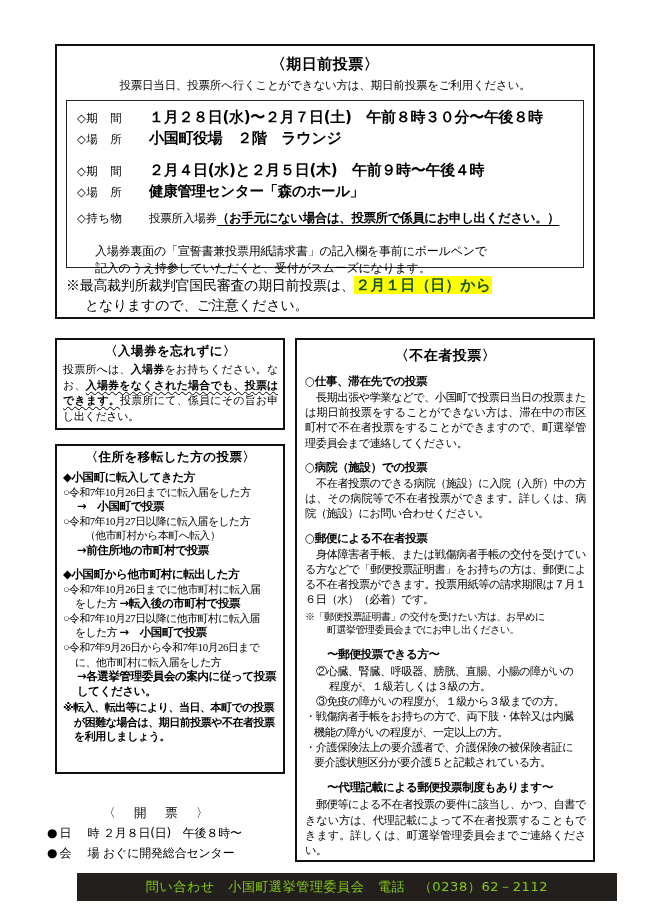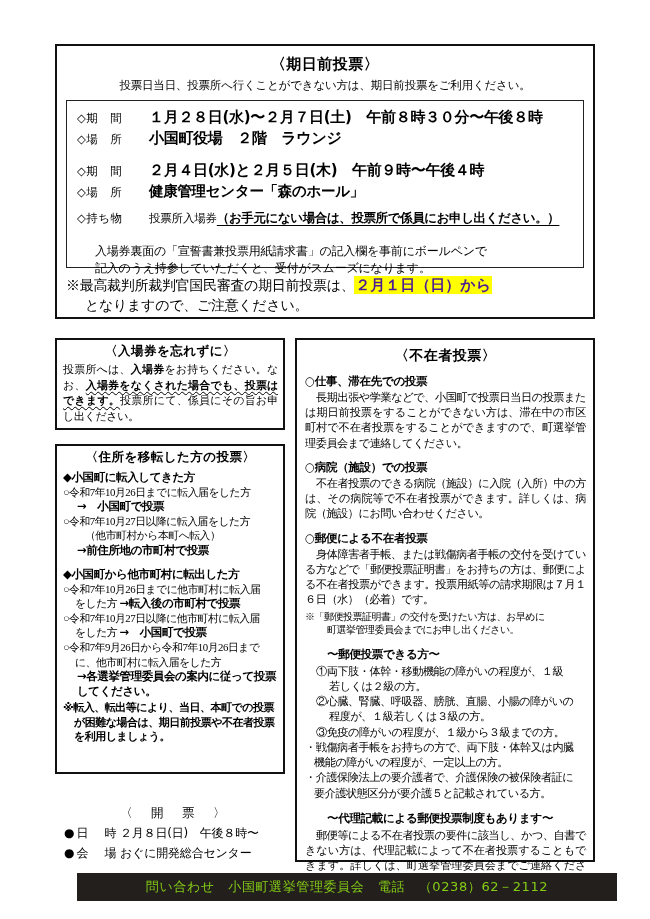--- a/index.html
+++ b/index.html
@@ -182,21 +182,21 @@
     font-size: 11px;
     line-height: 1.34;
     letter-spacing: -0.5px;
     margin-top: 2px;
   }
   .note-kome .ind { padding-left: 11px; display: inline-block; }
 
   
   #sec-count {
     position: absolute;
-    left: 64px; top: 805px;
+    left: 47px; top: 805px;
     width: 240px;
   }
   #count-title {
     font-family: "DejaVu Sans", "Liberation Sans", sans-serif;
     font-size: 12.5px;
     padding-left: 56px;
     letter-spacing: 3px;
     margin-bottom: 3px;
   }
   .count-row {
@@ -315,21 +315,21 @@
         <span class="mochimono-bold">（お手元にない場合は、投票所で係員にお申し出ください。）</span>
       </div>
 
       <div class="note-lines">
         <div>入場券裏面の「宣誓書兼投票用紙請求書」の記入欄を事前にボールペンで</div>
         <div>記入のうえ持参していただくと、受付がスムーズになります。</div>
       </div>
     </div>
 
     <div id="top-foot">
-      <span>※最高裁判所裁判官国民審査の期日前投票は、</span><span class="hl" style="background: rgb(255, 255, 0); color: #4c1d95;">２月１日（日）から</span>
+      <span>※最高裁判所裁判官国民審査の期日前投票は、</span><span class="hl" style="background: rgb(255, 255, 0); color: #14532d;">２月１日（日）から</span>
       <span class="indent2">となりますので、ご注意ください。</span>
     </div>
   </div>
 
   <div class="dblbox" id="box-ticket">
     <div class="sec-title">〈入場券を忘れずに〉</div>
     <div class="body-sm">
       <span>投票所へは、</span><span class="b">入場券</span><span>をお持ちください。</span><span>なお、</span><span class="wavy">入場券をなくされた場合でも、投票はできます。</span><span>投票所にて、係員にその旨お申し出ください。</span>
     </div>
   </div>
@@ -390,24 +390,20 @@
 
     <div class="sub-head">○郵便による不在者投票</div>
     <div class="para para-tight"><span class="lead">身体障害者手帳、または戦傷病者手帳の交付を受けている方などで「郵便投票証明書」をお持ちの方は、郵便による不在者投票ができます。投票用紙等の請求期限は７月１６日（水）（必着）です。</span></div>
     <div class="kome-ind">
       <div>※「郵便投票証明書」の交付を受けたい方は、お早めに</div>
       <div class="ind">町選挙管理委員会までにお申し出ください。</div>
     </div>
 
     <div class="tilde-head">〜郵便投票できる方〜</div>
     <div class="li-num">
-      <span>①両下肢・体幹・移動機能の障がいの程度が、１級</span>
-      <span class="wrap2">若しくは２級の方。</span>
-    </div>
-    <div class="li-num">
       <span>②心臓、腎臓、呼吸器、膀胱、直腸、小腸の障がいの</span>
       <span class="wrap2">程度が、１級若しくは３級の方。</span>
     </div>
     <div class="li-num">③免疫の障がいの程度が、１級から３級までの方。</div>
     <div class="li-dot">
       <span>・戦傷病者手帳をお持ちの方で、両下肢・体幹又は内臓</span>
       <span class="wrap">機能の障がいの程度が、一定以上の方。</span>
     </div>
     <div class="li-dot">
       <span>・介護保険法上の要介護者で、介護保険の被保険者証に</span>

